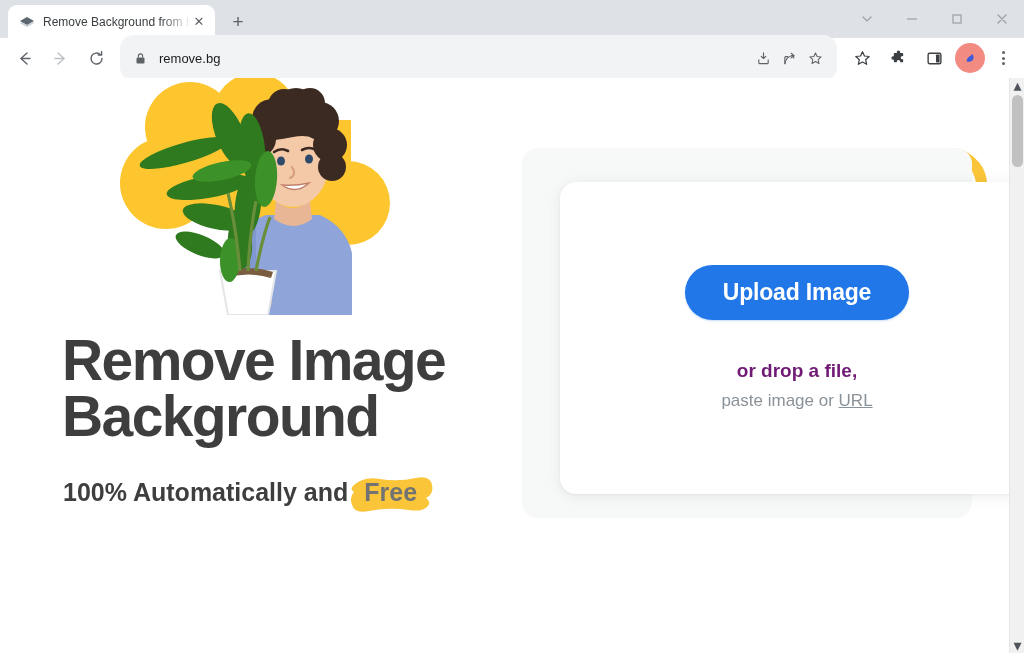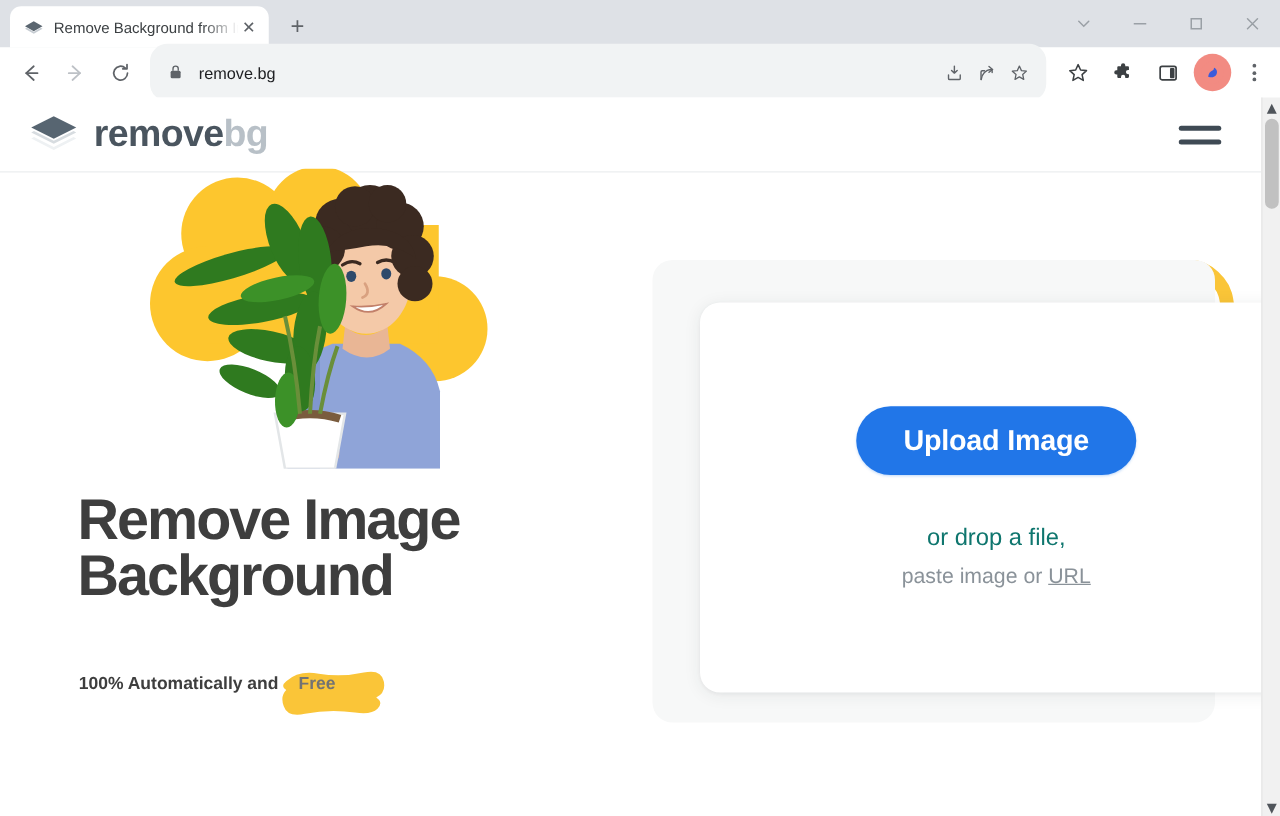--- a/index.html
+++ b/index.html
@@ -119,26 +119,26 @@
   .hero { position: relative; height: 515px; }
 
   .hero-left { position: absolute; left: 0; top: 0; width: 520px; height: 515px; }
   .hero-art {
     position: absolute; left: 80px; top: -3px;
     width: 330px; height: 240px;
   }
   .hero-heading {
     position: absolute; left: 62px; top: 255px;
     width: 460px;
-    font-size: 46px; line-height: 0.98; font-weight: 800;
+    font-size: 57px; line-height: 0.98; font-weight: 800;
     letter-spacing: -1.6px; color: #3e3e3e;
   }
   .hero-sub {
     position: absolute; left: 63px; top: 400px;
-    font-size: 14px; font-weight: 700; color: #3e3e3e;
+    font-size: 25px; font-weight: 700; color: #3e3e3e;
     display: flex; align-items: center; white-space: nowrap;
   }
   .free-wrap { position: relative; display: inline-block; margin-left: 12px; }
   .free-wrap svg { position: absolute; left: -14px; top: -7px; }
   .free-label { position: relative; color: #737373; padding: 0 4px; }
 
   
   .upload-panel {
     position: absolute; left: 522px; top: 70px;
     width: 450px; height: 370px;
@@ -153,21 +153,21 @@
     align-items: center; justify-content: center;
   }
   .upload-btn {
     background: #2176e8; color: #ffffff;
     font-size: 23px; font-weight: 700; letter-spacing: -0.2px;
     border: none; border-radius: 30px;
     padding: 14px 38px; cursor: pointer;
     box-shadow: 0 1px 2px rgba(33,118,232,0.25);
   }
   .drop-text {
-    margin-top: 40px; font-size: 19px; font-weight: 400; color: #0f766e;
+    margin-top: 40px; font-size: 19px; font-weight: 700; color: #701a75;
   }
   .paste-text { margin-top: 9px; font-size: 17px; color: #8a9299; }
   .paste-text a { color: #8a9299; text-decoration: underline; }
 
   
   .squiggle-top { position: absolute; right: 0px; top: 68px; }
   .squiggle-bot { position: absolute; right: 0px; top: 255px; }
 
   
   .scrollbar {
@@ -306,36 +306,20 @@
         <i></i>
           <i></i>
           <i></i>
       </div>
     </div>
   </div>
 
   <div class="viewport">
     <div class="page">
 
-      <div class="site-header">
-        <div class="brand">
-          <span class="brand-mark">
-            <svg width="38" height="34" viewBox="0 0 38 34">
-              <polygon points="19,2 37,11 19,20 1,11" fill="#576571"></polygon>
-              <polygon points="19,21.6 3.2,13.7 1,14.9 19,24 37,14.9 34.8,13.7" fill="#d7dce0"></polygon>
-              <polygon points="19,26.5 3.2,18.6 1,19.8 19,29 37,19.8 34.8,18.6" fill="#eef1f3"></polygon>
-            </svg>
-          </span>
-          <span class="brand-text"><span>remove</span><span class="bg">bg</span></span>
-        </div>
-        <div class="hamburger">
-          <i></i>
-            <i></i>
-        </div>
-      </div>
 
       <div class="hero">
 
         <span class="squiggle-top">
           <svg width="78" height="130" viewBox="0 0 78 130">
             <path d="M6 14 C 20 2, 34 8, 44 20 C 54 32, 48 44, 56 56 C 64 68, 74 64, 74 78 C 74 94, 56 100, 50 92" stroke="#fac538" stroke-width="11" fill="none" stroke-linecap="round"></path>
           </svg>
         </span>
         <span class="squiggle-bot">
           <svg width="36" height="60" viewBox="0 0 36 60">

